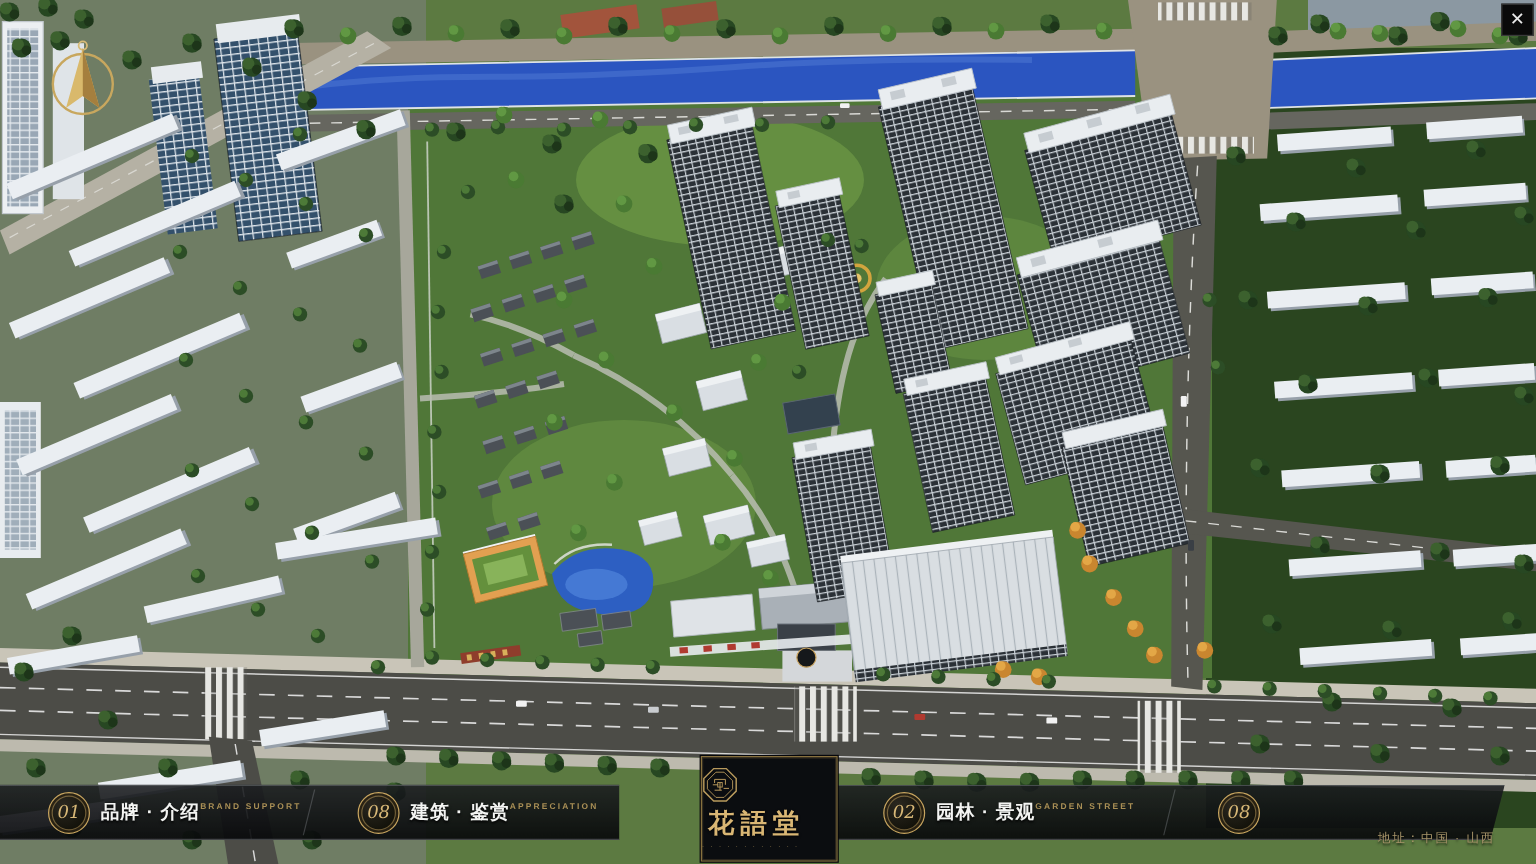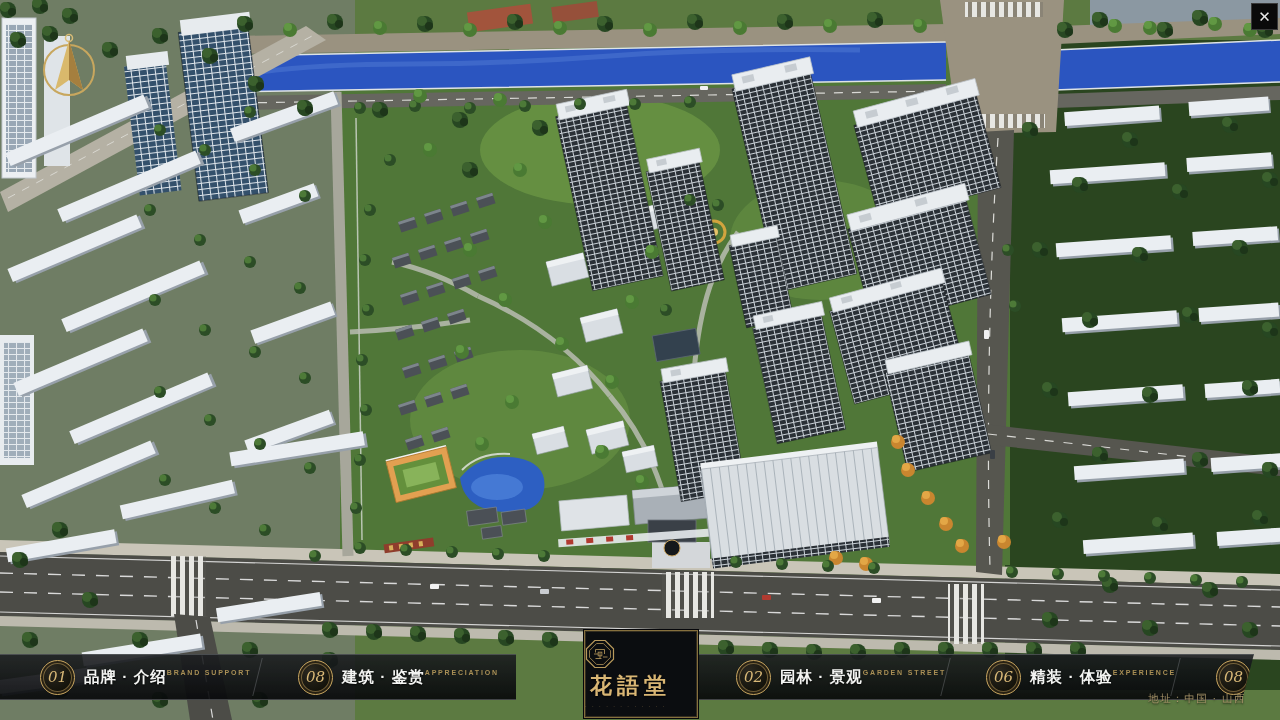--- a/index.html
+++ b/index.html
@@ -598,29 +598,20 @@
       <div class="badge">
             <span>02</span>
           </div>
       <div class="nav-txt">
             <div class="nav-zh">园林 · 景观</div>
       <div class="nav-en">GARDEN STREET</div>
           </div>
     </div>
     <div class="nav-item">
       <div class="badge">
-            <span>06</span>
-          </div>
-      <div class="nav-txt">
-            <div class="nav-zh">精装 · 体验</div>
-      <div class="nav-en">EXPERIENCE</div>
-          </div>
-    </div>
-    <div class="nav-item">
-      <div class="badge">
             <span>08</span>
           </div>
 
     </div>
   </div>
 </nav>
 
 <div class="address">地址：中国 · 山西</div>
 
 </div>

